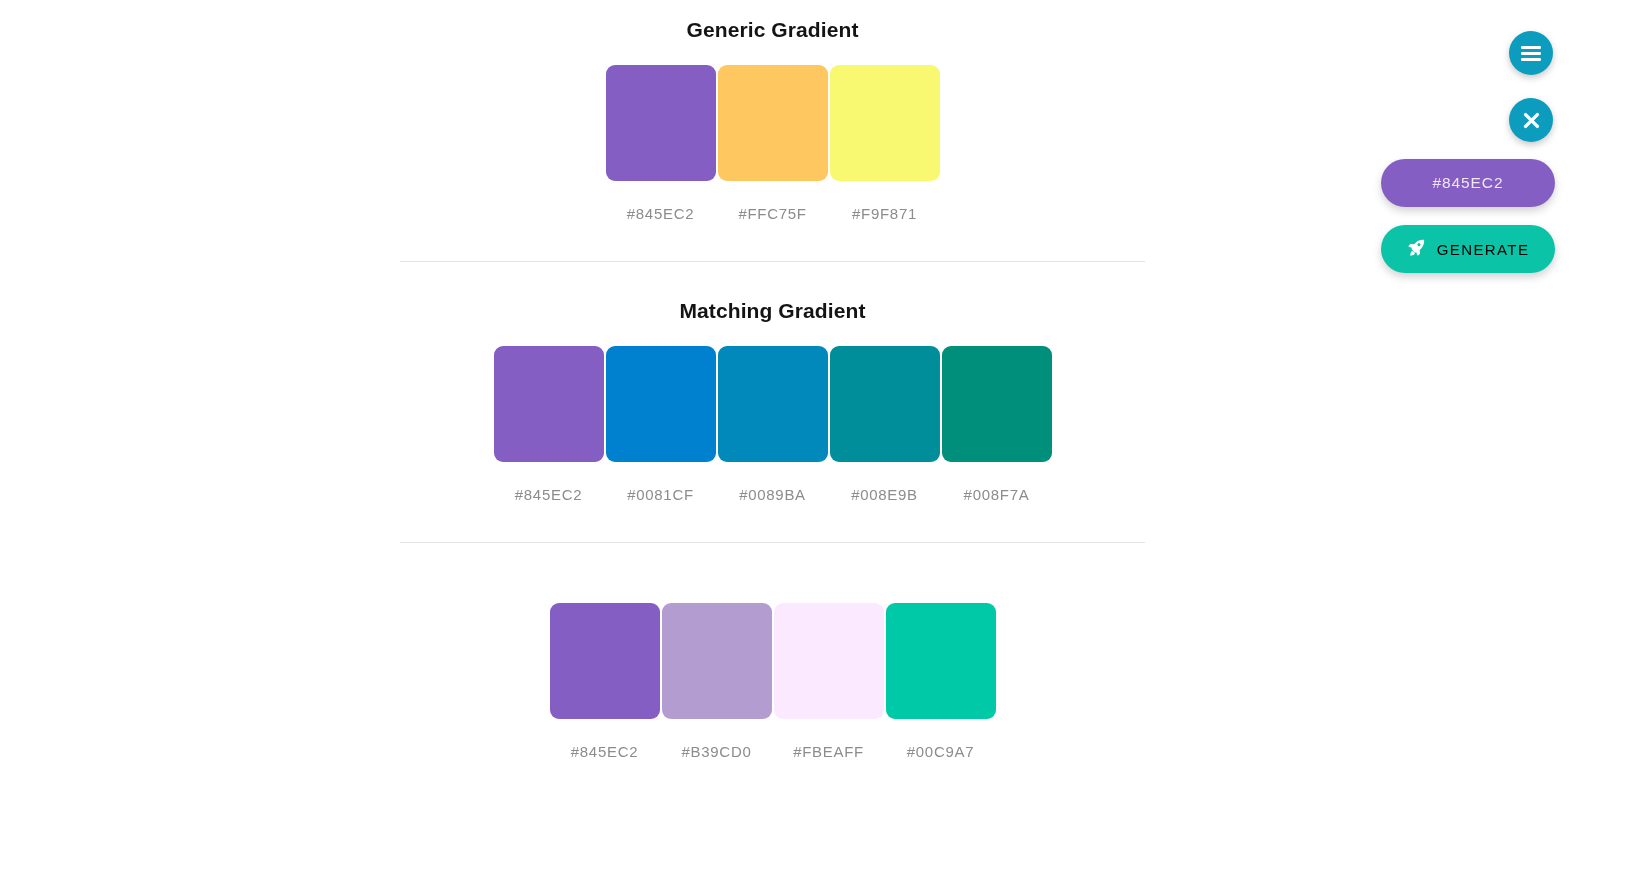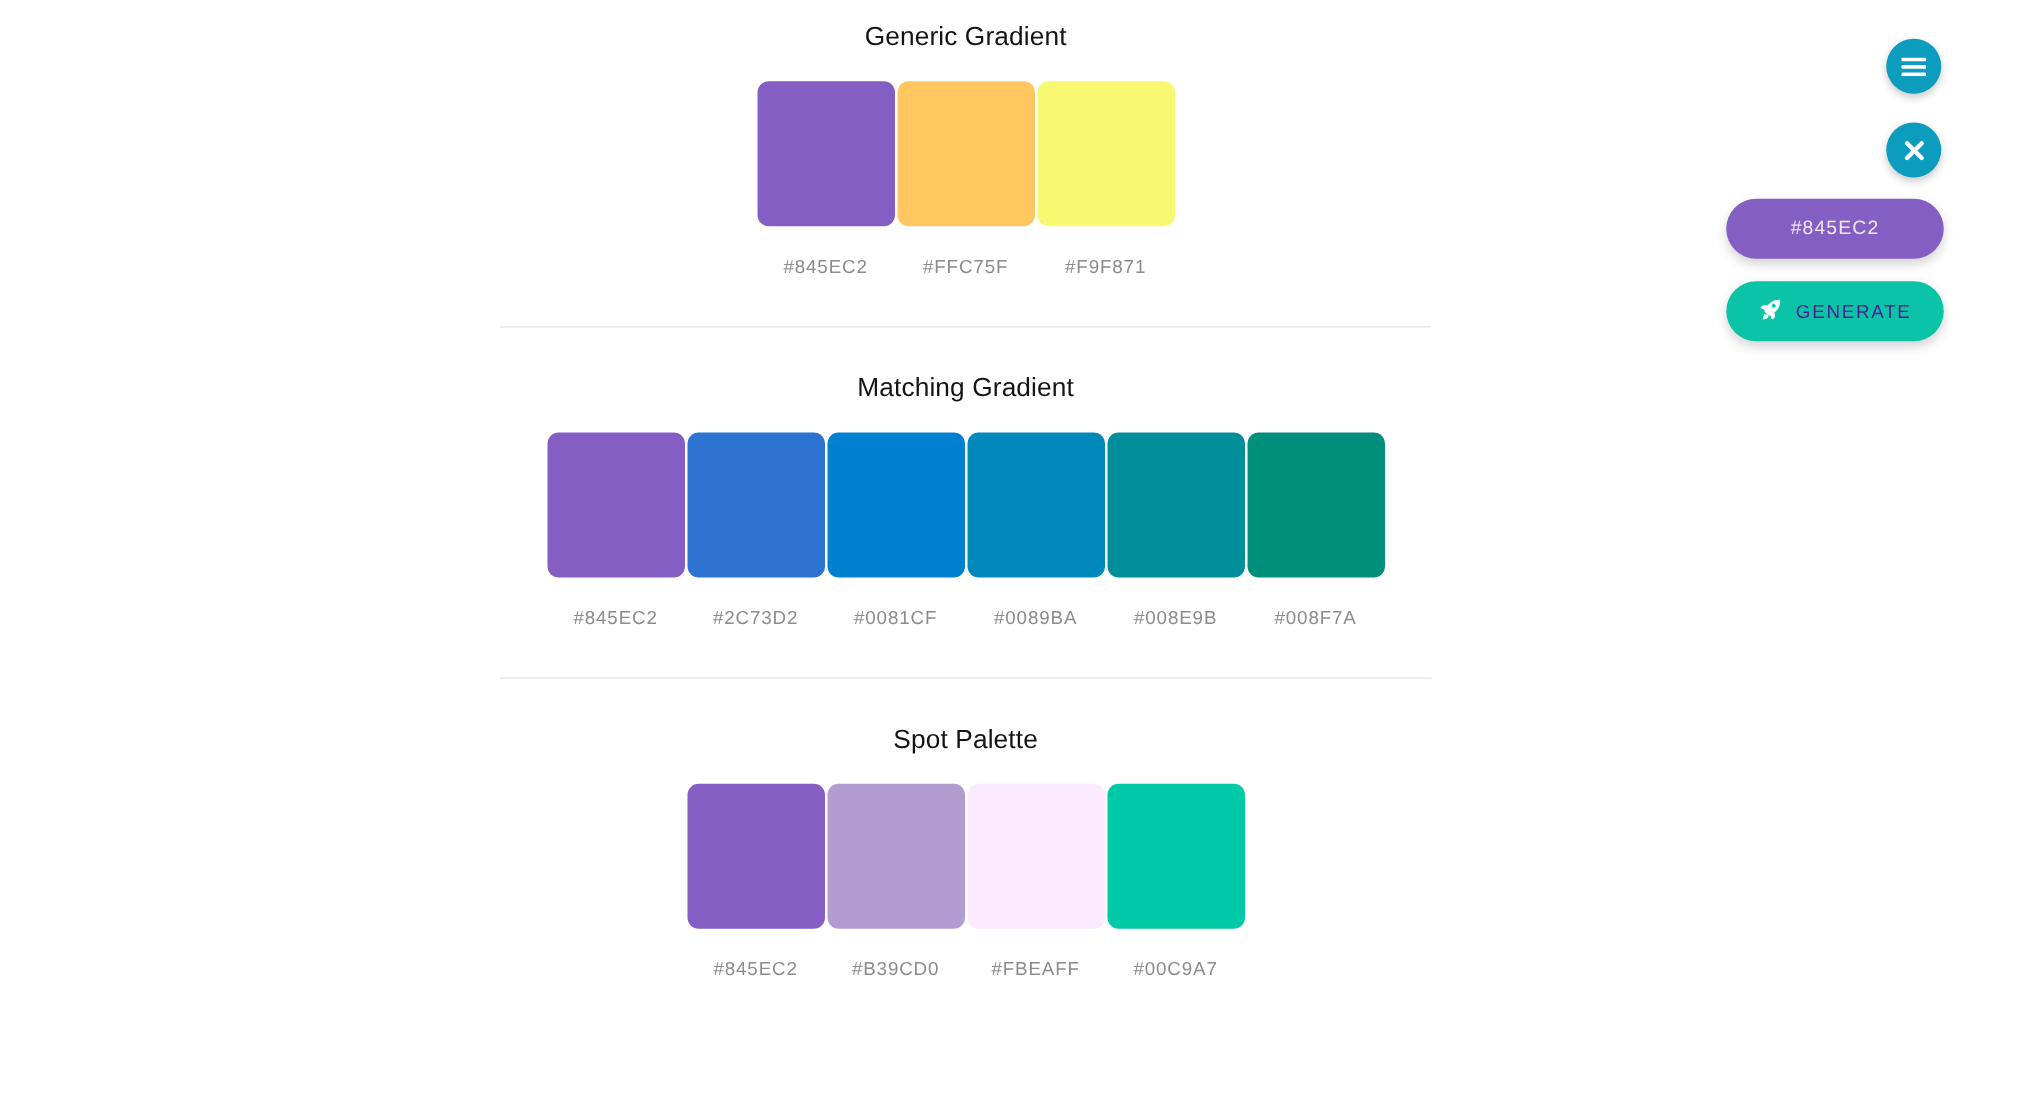--- a/index.html
+++ b/index.html
@@ -28,21 +28,21 @@
   }
 
   .section {
     width: 1545px;
     padding-top: 18px;
   }
 
   .section-title {
     text-align: center;
     font-size: 21px;
-    font-weight: normal;
+    font-weight: bold;
     letter-spacing: 0.1px;
     color: #141414;
     padding-left: 0px;
   }
 
   
   .swatch-row {
     display: flex;
     justify-content: center;
     align-items: flex-start;
@@ -133,21 +133,21 @@
 
   #color-input {
     top: 159px;
     background: #845EC2;
     color: #eee6f6;
   }
 
   #generate-button {
     top: 225px;
     background: #0BC4A7;
-    color: #4c1d95;
+    color: #000000;
     display: flex;
     align-items: center;
     justify-content: center;
     gap: 11px;
     font-size: 15px;
     letter-spacing: 1.4px;
   }
 
   #generate-button .gen-label { line-height: 1; }
 </style>
@@ -176,45 +176,40 @@
   </div>
 
   <div class="section" id="sec-1">
     <div class="section-title">Matching Gradient</div>
     <div class="swatch-row">
       <div class="swatch-col">
         <div class="swatch" style="background:#845EC2"></div>
         <div class="swatch-label">#845EC2</div>
       </div>
       <div class="swatch-col">
-        <div class="swatch" style="background:#2C73D2"></div>
-        <div class="swatch-label">#2C73D2</div>
-      </div>
-      <div class="swatch-col">
         <div class="swatch" style="background:#0081CF"></div>
         <div class="swatch-label">#0081CF</div>
       </div>
       <div class="swatch-col">
         <div class="swatch" style="background:#0089BA"></div>
         <div class="swatch-label">#0089BA</div>
       </div>
       <div class="swatch-col">
         <div class="swatch" style="background:#008E9B"></div>
         <div class="swatch-label">#008E9B</div>
       </div>
       <div class="swatch-col">
         <div class="swatch" style="background:#008F7A"></div>
         <div class="swatch-label">#008F7A</div>
       </div>
     </div>
     <div class="divider"></div>
   </div>
 
   <div class="section" id="sec-2">
-    <div class="section-title">Spot Palette</div>
     <div class="swatch-row">
       <div class="swatch-col">
         <div class="swatch" style="background:#845EC2"></div>
         <div class="swatch-label">#845EC2</div>
       </div>
       <div class="swatch-col">
         <div class="swatch" style="background:#B39CD0"></div>
         <div class="swatch-label">#B39CD0</div>
       </div>
       <div class="swatch-col">

